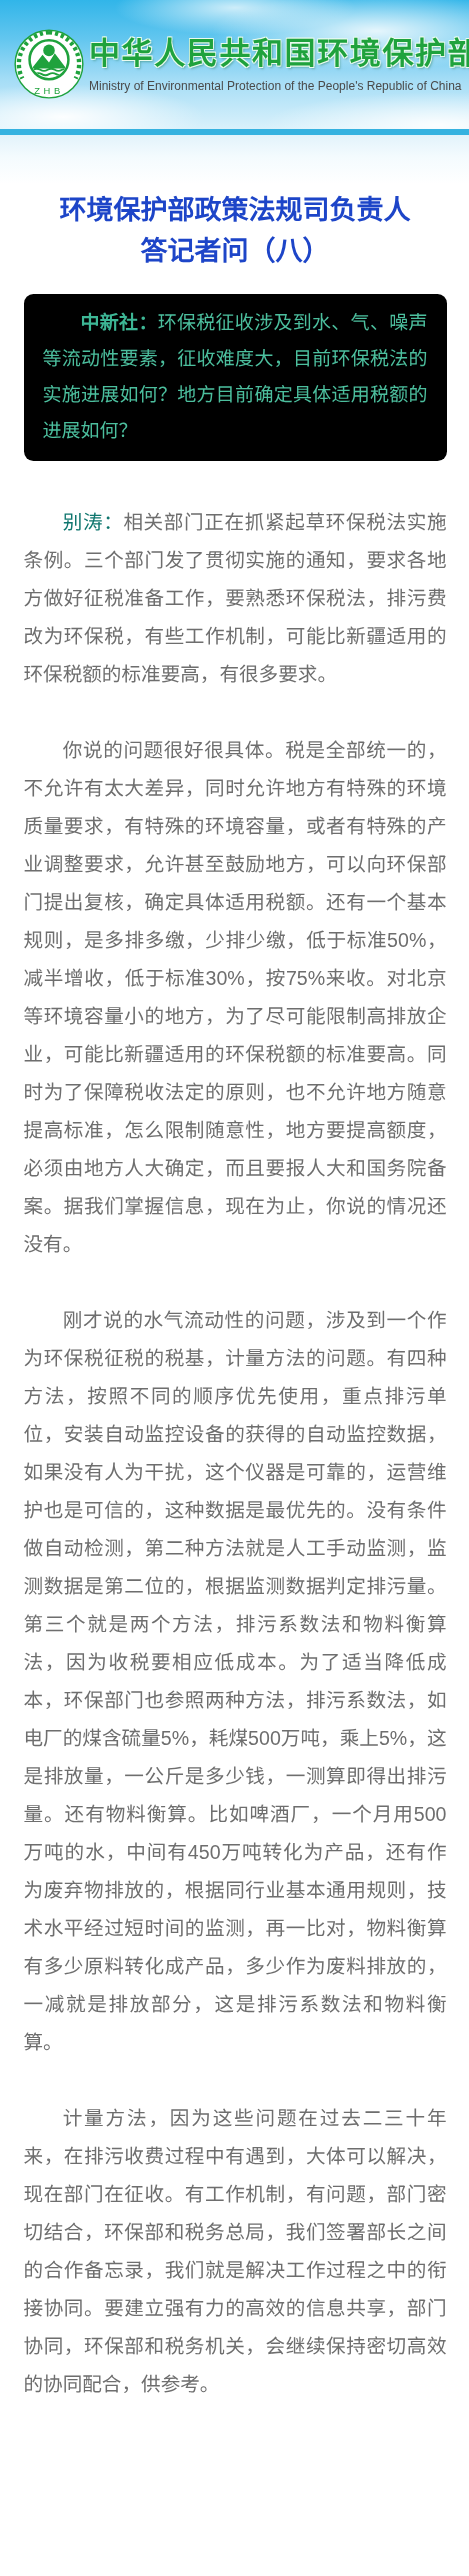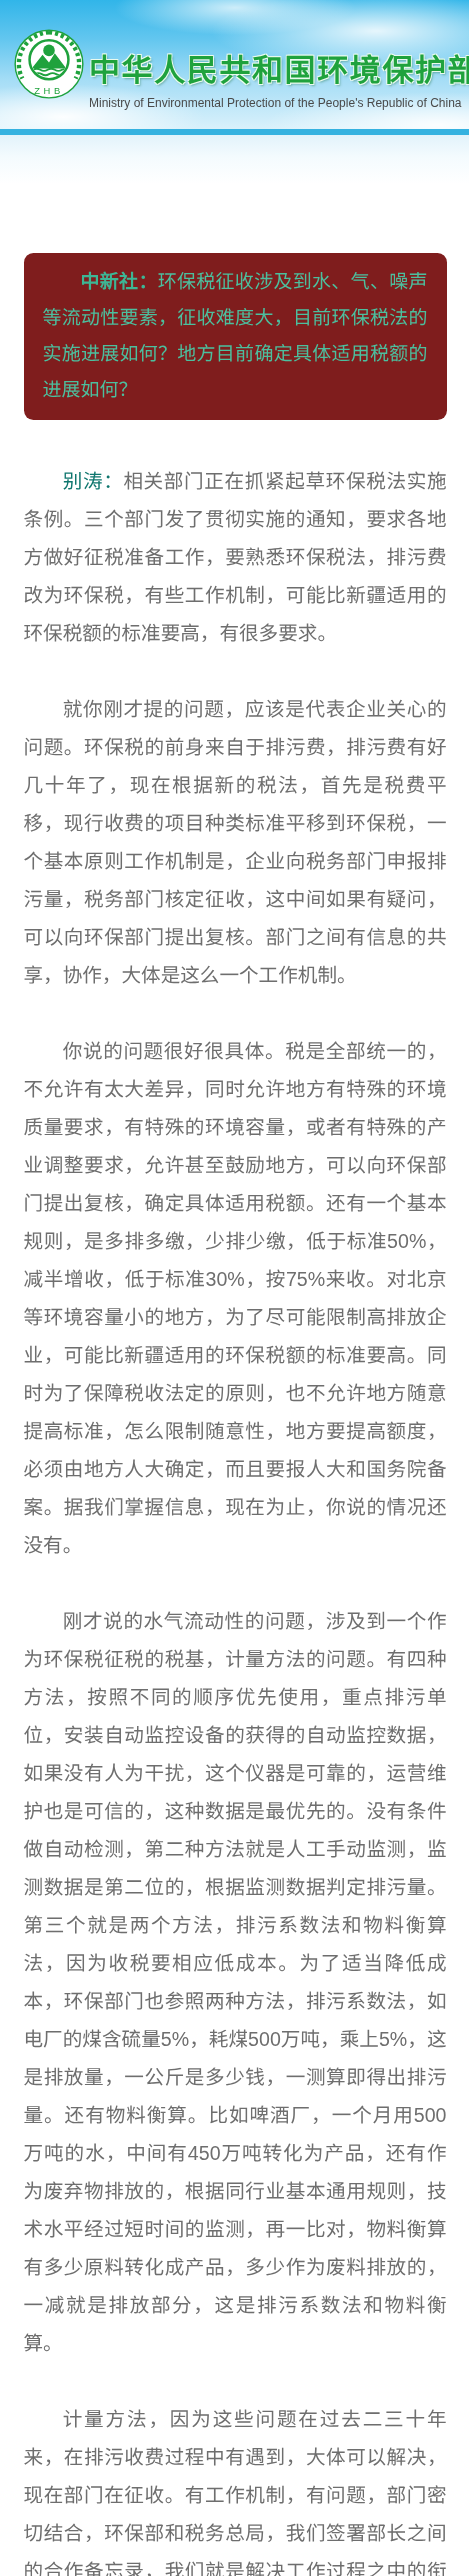--- a/index.html
+++ b/index.html
@@ -11,35 +11,35 @@
   .banner {
     position:relative; height:129px; overflow:hidden;
     background:
       radial-gradient(ellipse 203px 47px at 63px 117px, rgba(255,255,255,.95), rgba(255,255,255,0) 70%),
       radial-gradient(ellipse 235px 55px at 376px 31px,  rgba(255,255,255,.85), rgba(255,255,255,0) 70%),
       radial-gradient(ellipse 172px 39px at 235px 7.8px,  rgba(255,255,255,.75), rgba(255,255,255,0) 70%),
       radial-gradient(ellipse 250px 47px at 438px 125px, rgba(255,255,255,.9),  rgba(255,255,255,0) 70%),
       linear-gradient(180deg,#31b5e9 0%,#62c6ef 30%,#a5ddf6 62%,#d9f1fb 100%);
   }
   .emblem { position:absolute; left:12.5px; top:28px; width:72px; height:75px; }
-  .banner-titles { position:absolute; left:89px; top:45px; width:376px; }
+  .banner-titles { position:absolute; left:89px; top:28px; width:376px; }
   .banner-title-cn {
     font-size:31px; font-weight:bold; color:#1fa23d; letter-spacing:1.6px; white-space:nowrap;
     text-shadow:0.8px 0.8px 0 #eafbef, -0.8px -0.8px 0 #eafbef, 0.8px -0.8px 0 #eafbef, -0.8px 0.8px 0 #eafbef, 1.6px 2.3px 2.3px rgba(0,90,30,.35);
   }
   .banner-title-en { margin-top:6.3px; font-size:12px; color:#4a4a4a; white-space:nowrap; }
   .banner-bar { height:5.5px; background:#35b2e0; }
   .banner-fade { height:49px; background:linear-gradient(180deg,#e2f3fb 0%,#f4fbfe 45%,#ffffff 100%); }
 
   
   .article { padding:0 23.5px; }
   .article-title { margin-top:6.3px; text-align:center; color:#1d45c8; font-weight:bold; font-size:27px; line-height:41px; }
 
   .question-box {
-    margin-top:22px; background:#7f1d1d; border-radius:9.4px; padding:11px 19px 12.5px;
+    margin-top:22px; background:#000000; border-radius:9.4px; padding:11px 19px 12.5px;
     color:#4cbf9e; font-size:19px; line-height:36px; text-align:justify;
   }
   .question-box p { text-indent:2em; }
   .q-source { font-weight:bold; color:#3db695; }
 
   .answer { margin-top:42px; color:#6e6e6e; font-size:19.6px; line-height:38px; }
   .answer p { text-indent:2em; text-align:justify; margin-bottom:38px; }
   .speaker { color:#0f766e; }
 </style>
 </head>
@@ -68,30 +68,30 @@
       <div class="banner-title-cn">中华人民共和国环境保护部</div>
       <div class="banner-title-en">Ministry of Environmental Protection of the People's Republic of China</div>
     </div>
   </div>
   <div class="banner-bar"></div>
   <div class="banner-fade"></div>
 
   <div class="article">
 
     <h1 class="article-title">
-      <br>
+      <span>环境保护部政策法规司负责人</span><br>
+      <span>答记者问（八）</span>
     </h1>
 
     <div class="question-box">
       <p><span class="q-source">中新社：</span><span>环保税征收涉及到水、气、噪声等流动性要素，征收难度大，目前环保税法的实施进展如何？地方目前确定具体适用税额的进展如何？</span></p>
     </div>
 
     <div class="answer">
       <p><span class="speaker">别涛：</span><span>相关部门正在抓紧起草环保税法实施条例。三个部门发了贯彻实施的通知，要求各地方做好征税准备工作，要熟悉环保税法，排污费改为环保税，有些工作机制，可能比新疆适用的环保税额的标准要高，有很多要求。</span></p>
-      <p>就你刚才提的问题，应该是代表企业关心的问题。环保税的前身来自于排污费，排污费有好几十年了，现在根据新的税法，首先是税费平移，现行收费的项目种类标准平移到环保税，一个基本原则工作机制是，企业向税务部门申报排污量，税务部门核定征收，这中间如果有疑问，可以向环保部门提出复核。部门之间有信息的共享，协作，大体是这么一个工作机制。</p>
       <p>你说的问题很好很具体。税是全部统一的，不允许有太大差异，同时允许地方有特殊的环境质量要求，有特殊的环境容量，或者有特殊的产业调整要求，允许甚至鼓励地方，可以向环保部门提出复核，确定具体适用税额。还有一个基本规则，是多排多缴，少排少缴，低于标准50%，减半增收，低于标准30%，按75%来收。对北京等环境容量小的地方，为了尽可能限制高排放企业，可能比新疆适用的环保税额的标准要高。同时为了保障税收法定的原则，也不允许地方随意提高标准，怎么限制随意性，地方要提高额度，必须由地方人大确定，而且要报人大和国务院备案。据我们掌握信息，现在为止，你说的情况还没有。</p>
       <p>刚才说的水气流动性的问题，涉及到一个作为环保税征税的税基，计量方法的问题。有四种方法，按照不同的顺序优先使用，重点排污单位，安装自动监控设备的获得的自动监控数据，如果没有人为干扰，这个仪器是可靠的，运营维护也是可信的，这种数据是最优先的。没有条件做自动检测，第二种方法就是人工手动监测，监测数据是第二位的，根据监测数据判定排污量。第三个就是两个方法，排污系数法和物料衡算法，因为收税要相应低成本。为了适当降低成本，环保部门也参照两种方法，排污系数法，如电厂的煤含硫量5%，耗煤500万吨，乘上5%，这是排放量，一公斤是多少钱，一测算即得出排污量。还有物料衡算。比如啤酒厂，一个月用500万吨的水，中间有450万吨转化为产品，还有作为废弃物排放的，根据同行业基本通用规则，技术水平经过短时间的监测，再一比对，物料衡算有多少原料转化成产品，多少作为废料排放的，一减就是排放部分，这是排污系数法和物料衡算。</p>
       <p>计量方法，因为这些问题在过去二三十年来，在排污收费过程中有遇到，大体可以解决，现在部门在征收。有工作机制，有问题，部门密切结合，环保部和税务总局，我们签署部长之间的合作备忘录，我们就是解决工作过程之中的衔接协同。要建立强有力的高效的信息共享，部门协同，环保部和税务机关，会继续保持密切高效的协同配合，供参考。</p>
     </div>
 
   </div>
 
 </div>
 
 

